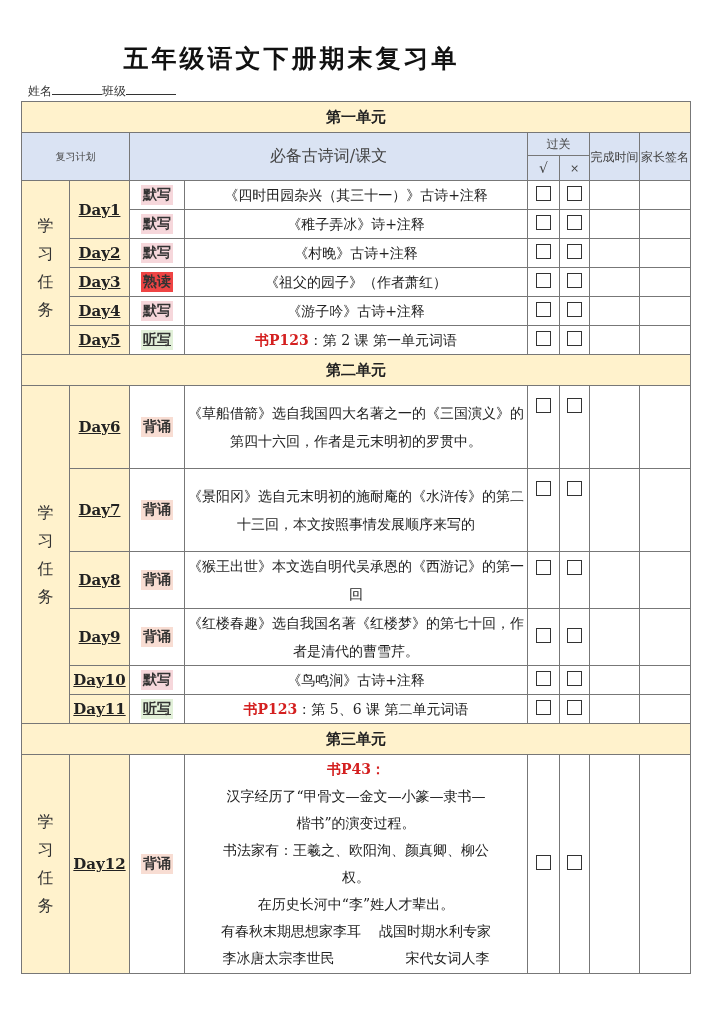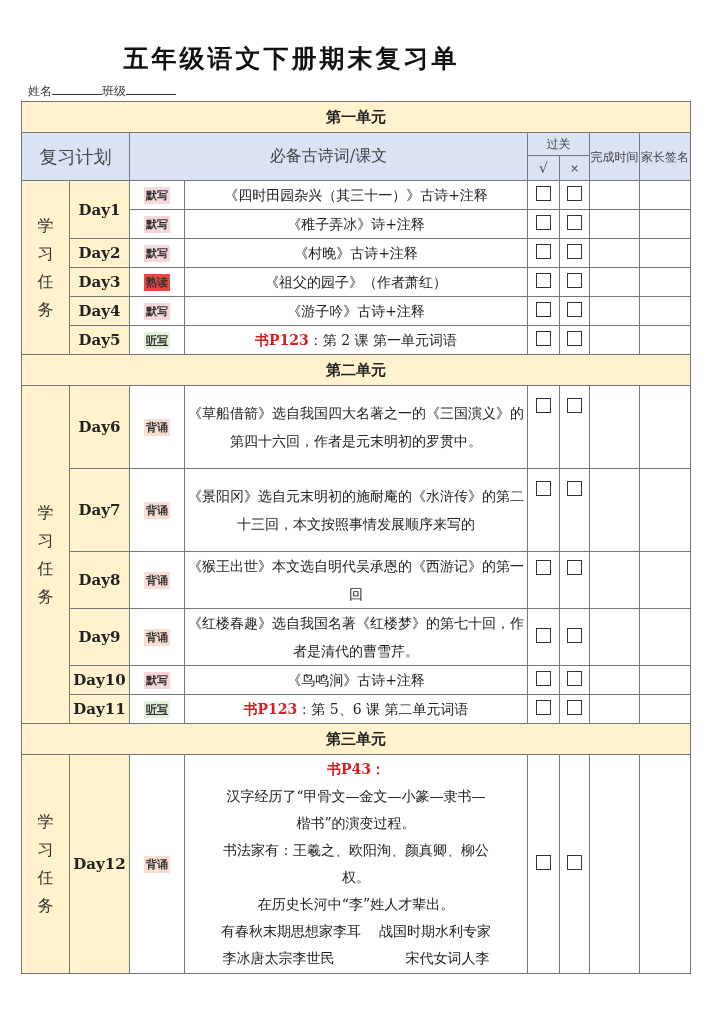--- a/index.html
+++ b/index.html
@@ -9,23 +9,23 @@
   .meta-left { left:28px; }
   .meta-right { right:38px;margin-top:40px; }
   .blank { display:inline-block; border-bottom:1px solid #333; height:12px; vertical-align:baseline; }
   table.sheet { position:absolute; top:101px; left:21px; width:669px; border-collapse:collapse; table-layout:fixed; font-size:14px; }
   table.sheet td { border:1px solid #777; padding:0; text-align:center; vertical-align:middle; }
   td.unit { background:#fff2cc; font-weight:bold; font-size:15px; height:30px; }
   td.hdr { background:#dae3f3; color:#444; }
   td.hdr-main { font-size:16px; }
   td.hdr-small { font-size:12px; line-height:22px; }
   td.task { background:#fff2cc; font-size:16px; color:#333; line-height:28px; }
-  td.day { background:#fff2cc; font-weight:bold; font-size:15px; }
+  td.day { background:#fff2cc; font-weight:bold; font-size:15px;text-decoration:underline; }
   td.tag { background:#fff; }
-  .tagtxt { display:inline-block; font-size:11px; font-weight:bold; padding:1px 2px; color:#333; }
+  .tagtxt { display:inline-block; font-size:14px; font-weight:bold; padding:1px 2px; color:#333; }
   .tag-pink { background:#f6d7db; }
   .tag-blue { background:#ef4444; }
   .tag-green { background:#e2f0d9;text-decoration:underline; }
   .tag-salmon { background:#f8ddd3; }
   td.content { text-align:left; padding:0 6px; font-size:14px; line-height:28px; color:#222; }
   td.content.multi { line-height:28px; }
   td.chk-l { border-left:2px solid #222; }
   .box { display:inline-block; width:13px; height:13px; border:1px solid #333; background:#fff; }
   .red { color:#d42020; font-weight:bold;text-align:center; }
   .tr30 td { height:27px; }
@@ -52,21 +52,21 @@
       <col style="width:30px">
       <col style="width:50px">
       <col style="width:51px">
   </colgroup>
 
   <tbody>
       <tr>
         <td colspan="8" class="unit">第一单元</td>
       </tr>
   <tr>
-    <td colspan="2" rowspan="2" class="hdr" style="font-size:18px">复习计划</td>
+    <td colspan="2" rowspan="2" class="hdr" style="font-size:10px">复习计划</td>
     <td colspan="2" rowspan="2" class="hdr hdr-main">必备古诗词/课文</td>
     <td colspan="2" class="hdr hdr-small chk-l" style="height:22px">过关</td>
     <td rowspan="2" class="hdr hdr-small"><span>完成时间</span></td>
     <td rowspan="2" class="hdr hdr-small"><span>家长签名</span></td>
   </tr>
   <tr>
     <td class="hdr chk-l" style="height:24px;font-size:14px">√</td>
     <td class="hdr" style="font-size:11px">×</td>
   </tr>
 

